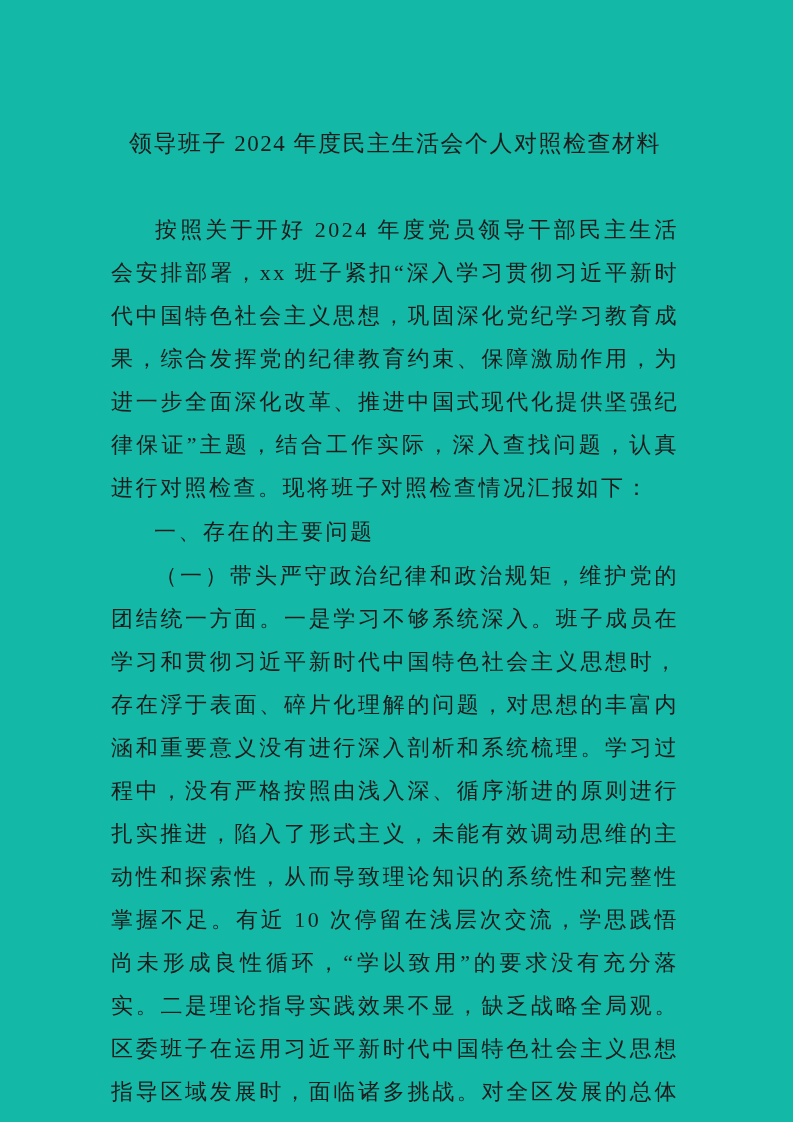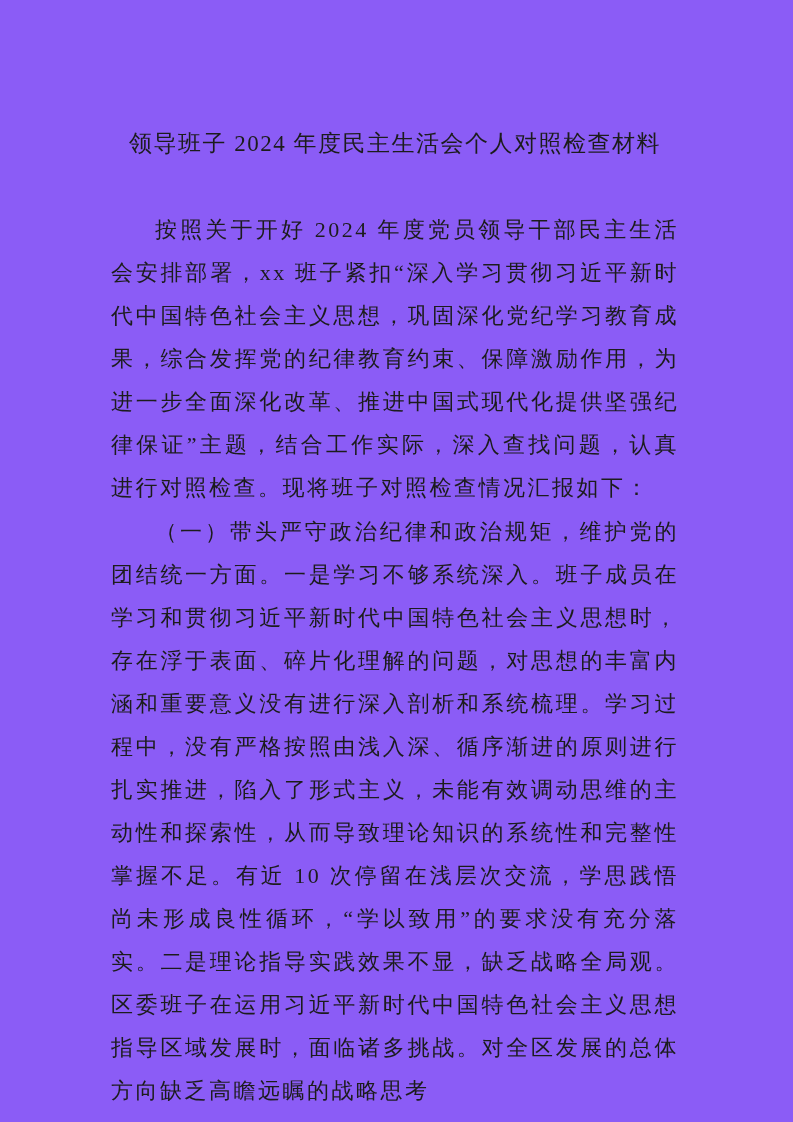--- a/index.html
+++ b/index.html
@@ -4,21 +4,21 @@
 <style>
   html, body {
     margin: 0;
     padding: 0;
   }
   .page {
     position: relative;
     width: 793px;
     height: 1122px;
     margin: 0;
-    background: #8b5cf6;
+    background: #14b8a6;
     overflow: hidden;
     box-sizing: border-box;
     padding: 122px 113px 40px 110px;
     font-family: "Liberation Serif", "DejaVu Serif", serif;
     color: #1c1c1c;
   }
   .doc-title {
     margin: 0 0 43px 0;
     font-size: 23px;
     font-weight: normal;
@@ -48,15 +48,16 @@
   }
 </style>
 </head>
 <body>
 
 <div class="page">
   <h1 class="doc-title">领导班子 2024 年度民主生活会个人对照检查材料</h1>
 
   <p class="para">按照关于开好 2024 年度党员领导干部民主生活会安排部署，xx 班子紧扣“深入学习贯彻习近平新时代中国特色社会主义思想，巩固深化党纪学习教育成果，综合发挥党的纪律教育约束、保障激励作用，为进一步全面深化改革、推进中国式现代化提供坚强纪律保证”主题，结合工作实际，深入查找问题，认真进行对照检查。现将班子对照检查情况汇报如下：</p>
 
+  <h2 class="section-heading">一、存在的主要问题</h2>
 
   <p class="para">（一）带头严守政治纪律和政治规矩，维护党的团结统一方面。一是学习不够系统深入。班子成员在学习和贯彻习近平新时代中国特色社会主义思想时，存在浮于表面、碎片化理解的问题，对思想的丰富内涵和重要意义没有进行深入剖析和系统梳理。学习过程中，没有严格按照由浅入深、循序渐进的原则进行扎实推进，陷入了形式主义，未能有效调动思维的主动性和探索性，从而导致理论知识的系统性和完整性掌握不足。有近 10 次停留在浅层次交流，学思践悟尚未形成良性循环，“学以致用”的要求没有充分落实。二是理论指导实践效果不显，缺乏战略全局观。区委班子在运用习近平新时代中国特色社会主义思想指导区域发展时，面临诸多挑战。对全区发展的总体方向缺乏高瞻远瞩的战略思考</p>
 </div>
 
 </body></html>

